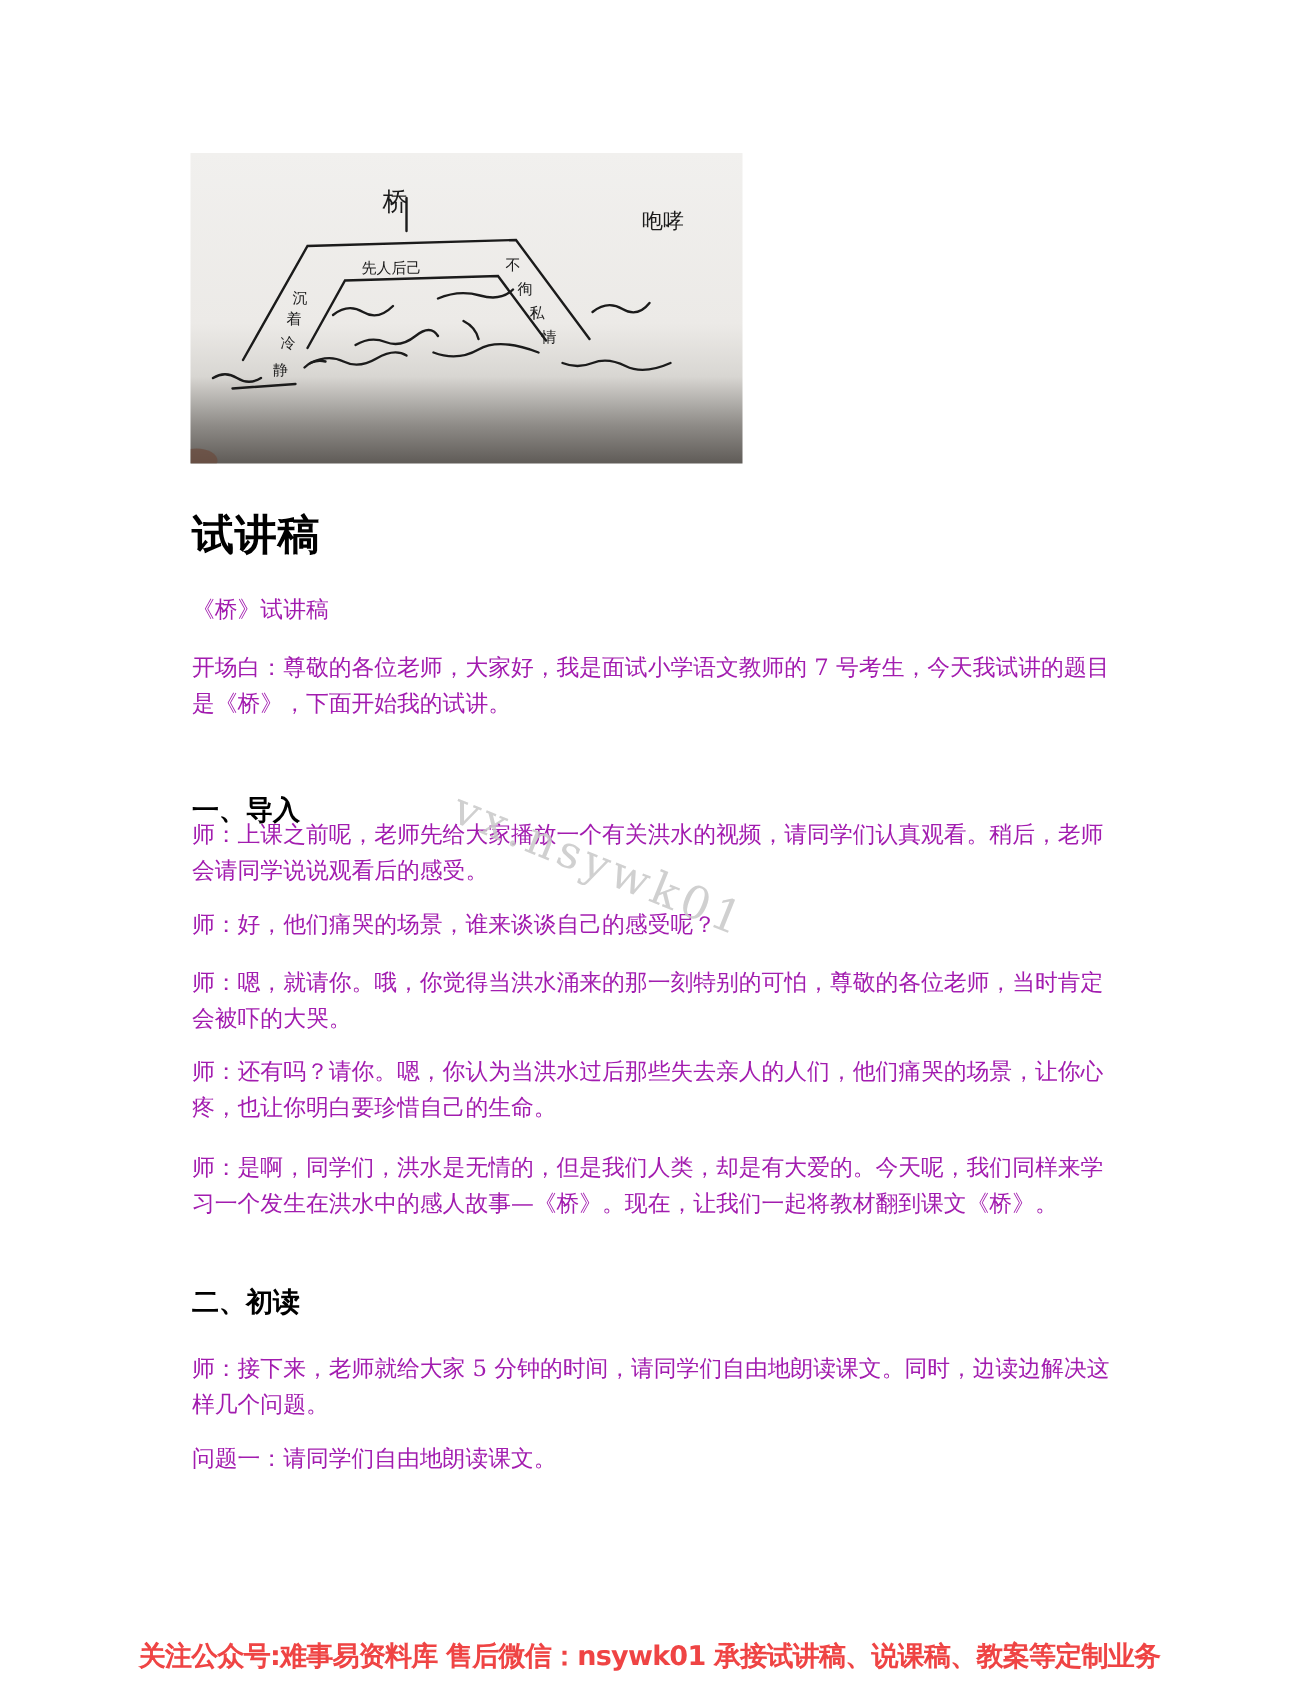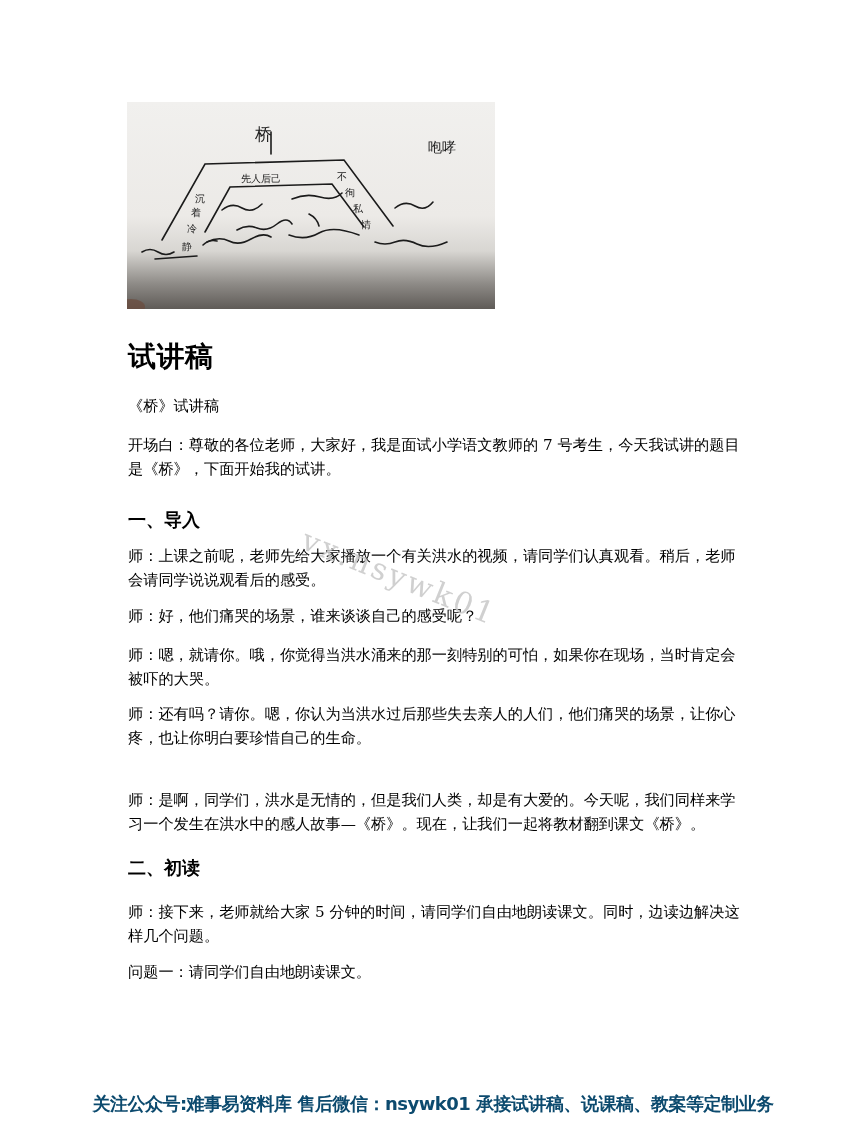--- a/index.html
+++ b/index.html
@@ -20,33 +20,33 @@
     font-family: "DejaVu Sans", "Liberation Sans", sans-serif;
     font-weight: bold; font-size: 28px; color: #000; letter-spacing: 0.5px;
   }
   .h2 {
     position: absolute; left: 128px;
     font-family: "DejaVu Sans", "Liberation Sans", sans-serif;
     font-weight: bold; font-size: 18px; color: #000;
   }
   .p {
     position: absolute; left: 128px; width: 615px;
-    font-size: 15.2px; line-height: 24px; color: #000000;
+    font-size: 15.2px; line-height: 24px; color: #a21caf;
   }
   .watermark {
     position: absolute; left: 310px; top: 522px;
     font-family: "DejaVu Serif", serif; font-size: 30px; color: #c8c8c8;
     transform: rotate(22deg); transform-origin: left top;
     letter-spacing: 3px; opacity: 0.85; pointer-events: none;
   }
   .footer {
     position: absolute; left: 0; top: 1092px; width: 866px; height: 30px;
     text-align: center;
     font-family: "DejaVu Sans", "Liberation Sans", sans-serif;
-    font-weight: bold; font-size: 18px; color: #0c4a6e; white-space: nowrap;
+    font-weight: bold; font-size: 18px; color: #ef4444; white-space: nowrap;
     letter-spacing: -0.5px;
   }
 </style>
 </head>
 <body>
 
 <div class="photo">
   <svg width="368" height="207" viewBox="0 0 368 207">
     <g fill="none" stroke="#1b1b1b" stroke-width="1.6" stroke-linecap="round">
 
@@ -86,27 +86,27 @@
     <ellipse cx="4" cy="205" rx="14" ry="8" fill="#6b4a3c" opacity="0.7"></ellipse>
   </svg>
 </div>
 
 <div class="h1">试讲稿</div>
 
 <div class="p" style="top:394px;">《桥》试讲稿</div>
 
 <div class="p" style="top:433px;">开场白：尊敬的各位老师，大家好，我是面试小学语文教师的 7 号考生，今天我试讲的题目是《桥》，下面开始我的试讲。</div>
 
-<div class="h2" style="top:508px;">一、导入</div>
+<div class="h2" style="top:528px;">一、导入</div>
 
 <div class="p" style="top:544px;">师：上课之前呢，老师先给大家播放一个有关洪水的视频，请同学们认真观看。稍后，老师会请同学说说观看后的感受。</div>
 <div class="p" style="top:604px;">师：好，他们痛哭的场景，谁来谈谈自己的感受呢？</div>
-<div class="p" style="top:643px;">师：嗯，就请你。哦，你觉得当洪水涌来的那一刻特别的可怕，如果你在现场，当时肯定会被吓的大哭。</div>
+<div class="p" style="top:643px;">师：嗯，就请你。哦，你觉得当洪水涌来的那一刻特别的可怕，尊敬的各位老师，当时肯定会被吓的大哭。</div>
 <div class="p" style="top:702px;">师：还有吗？请你。嗯，你认为当洪水过后那些失去亲人的人们，他们痛哭的场景，让你心疼，也让你明白要珍惜自己的生命。</div>
-<div class="p" style="top:766px;margin-top:22px;">师：是啊，同学们，洪水是无情的，但是我们人类，却是有大爱的。今天呢，我们同样来学习一个发生在洪水中的感人故事—《桥》。现在，让我们一起将教材翻到课文《桥》。</div>
+<div class="p" style="top:766px;">师：是啊，同学们，洪水是无情的，但是我们人类，却是有大爱的。今天呢，我们同样来学习一个发生在洪水中的感人故事—《桥》。现在，让我们一起将教材翻到课文《桥》。</div>
 
 <div class="h2" style="top:856px;">二、初读</div>
 
 <div class="p" style="top:900px;">师：接下来，老师就给大家 5 分钟的时间，请同学们自由地朗读课文。同时，边读边解决这样几个问题。</div>
 <div class="p" style="top:960px;">问题一：请同学们自由地朗读课文。</div>
 
 <div class="watermark">vx.nsywk01</div>
 
 <div class="footer">关注公众号:难事易资料库  售后微信：nsywk01  承接试讲稿、说课稿、教案等定制业务</div>
 

